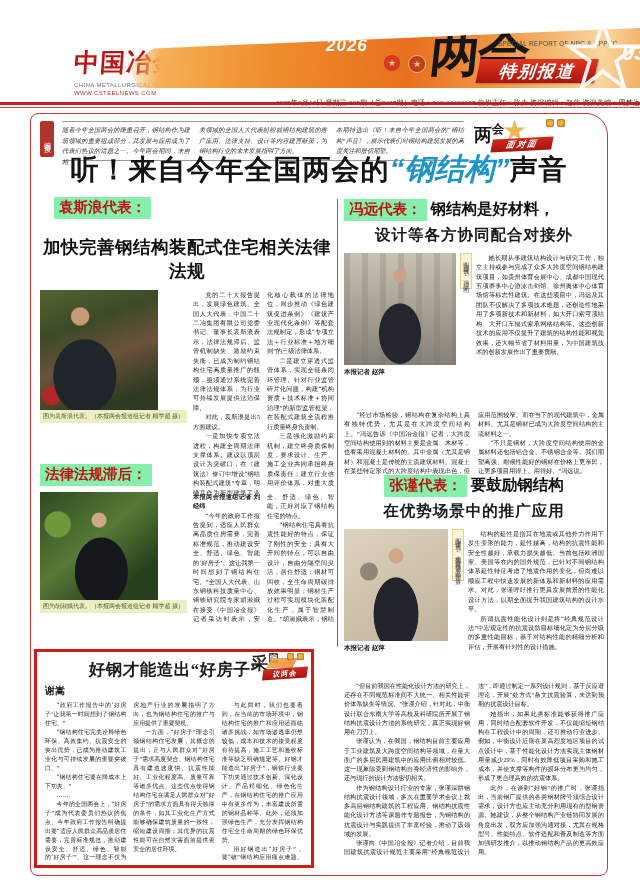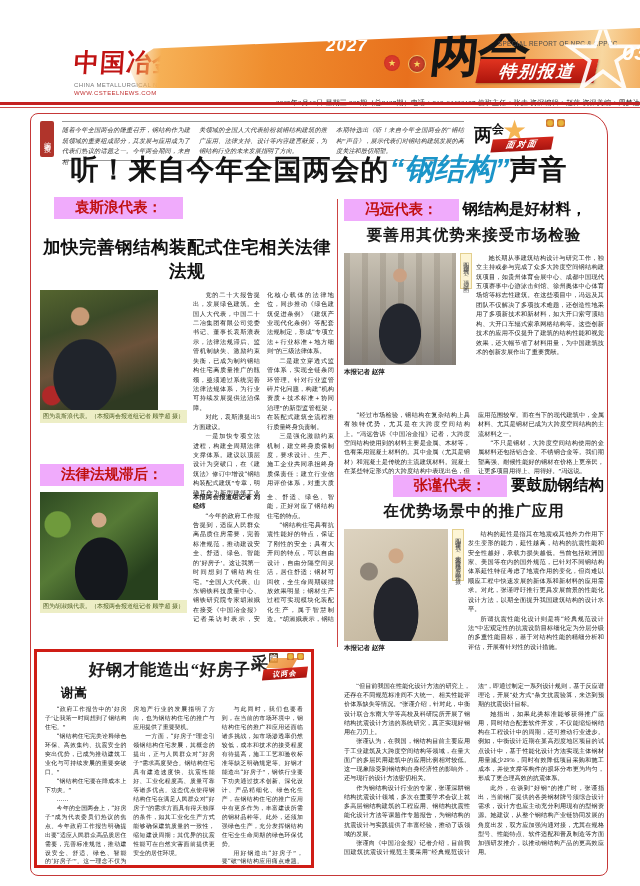--- a/index.html
+++ b/index.html
@@ -46,21 +46,21 @@
   .badge-ribbon span{font-size:8.5px;font-weight:bold;font-style:italic;color:#fff;letter-spacing:2px;}
   .badge-dot{position:absolute;width:8px;height:8px;border-radius:2px;background:radial-gradient(circle,#e8b53c 40%,#b03020 100%);}
   .bd1{left:74px;top:1px;} .bd2{left:85px;top:1px;}
   
   .headline{position:absolute;left:36px;top:149px;width:566px;text-align:center;white-space:nowrap;}
   .headline .blk{font-size:28px;font-weight:900;color:#141414;letter-spacing:1px;}
   .headline .blu{font-size:30px;font-weight:900;color:#1b95c9;font-style:italic;font-family:"Liberation Sans",sans-serif;letter-spacing:0;}
   
   .divider-v{position:absolute;left:337px;top:199px;height:448px;border-left:1px solid #cc4444;}
   
-  .rep-label{display:inline-block;background:#f0abfc;color:#c01010;font-weight:900;font-size:14.5px;padding:0 21px;line-height:1.5;}
+  .rep-label{display:inline-block;background:#86efac;color:#c01010;font-weight:900;font-size:14.5px;padding:0 5px;line-height:1.5;}
   .art-title{font-weight:900;color:#0f0f0f;}
   .tiny{font-size:6.2px;line-height:1.52;text-align:justify;color:#1b1b1b;overflow:hidden;}
   .tiny p{margin:0;text-indent:2em;}
   .tiny p.b{font-weight:bold;text-indent:0;}
   .capstrip{background:#edeec6;color:#4a5a20;font-size:6px;line-height:1.5;text-align:center;padding:2px 3px;}
   .vcap{writing-mode:vertical-rl;font-size:5.8px;color:#555;background:#fdf5d5;border:1px solid #e3cf8e;
         padding:3px 1px;letter-spacing:1.5px;line-height:1.4;flex:none;}
   .byline{font-size:6.5px;font-weight:bold;color:#222;}
   
   .photo{flex:none;}
@@ -91,61 +91,61 @@
   .art-yuan .bodyrow{display:flex;margin-top:7px;align-items:flex-start;}
   .art-yuan .txt{flex:1;margin-left:6px;column-count:2;column-gap:7px;height:212px;}
   .art-hu{position:absolute;left:40px;top:464px;width:294px;}
   .art-hu .art-title{font-size:16px;text-align:center;margin-top:3px;}
   .art-hu .bodyrow{display:flex;margin-top:6px;align-items:flex-start;}
   .art-hu .txt{flex:1;margin-left:6px;column-count:2;column-gap:7px;height:132px;}
   
   .comment{position:absolute;left:34px;top:649px;width:258px;height:203px;border:3.5px solid #cf1d15;
            background:#fff;padding:5px 8px;}
   .comment-title{font-size:16.5px;font-weight:900;text-align:center;letter-spacing:.5px;margin-top:2px;}
-  .comment-author{font-size:13px;font-weight:bold;margin-top:3px;margin-left:16px;}
+  .comment-author{font-size:10px;font-weight:bold;margin-top:3px;}
   .comment .txt{margin-top:3px;column-count:3;column-gap:7px;height:168px;font-size:5.9px;}
   .stamp{position:absolute;right:2px;top:0px;width:58px;height:32px;}
   .stamp-big{position:absolute;left:0;top:0;font-size:17px;font-weight:900;color:#222;}
   .stamp-small{position:absolute;left:18px;top:1px;font-size:7px;font-weight:bold;color:#fff;background:#5a4632;padding:0 1px;border-radius:1px;}
   .stamp-ribbon{position:absolute;left:12px;top:16px;width:44px;height:11px;background:linear-gradient(#d3281c,#a81410);
                 transform:skewX(-12deg) rotate(-4deg);display:flex;align-items:center;justify-content:center;}
   .stamp-ribbon span{font-size:7px;font-weight:bold;color:#fff;letter-spacing:1px;}
   .stamp-dot{position:absolute;width:7px;height:7px;border-radius:1.5px;background:radial-gradient(circle,#e8b53c 40%,#b03020 100%);}
   .sd1{left:36px;top:1px;} .sd2{left:46px;top:1px;}
   .stamp-slash{position:absolute;left:18px;top:6px;width:26px;height:10px;background:linear-gradient(100deg,#f2a445,#e9812a);transform:skewX(-30deg);opacity:.85;}
   
   .art-feng{position:absolute;left:344px;top:199px;width:260px;}
   .art-feng .tl{text-align:left;}
   .art-feng .art-title{font-size:15.5px;display:inline;}
   .art-feng .tl2{text-align:center;font-size:15.5px;font-weight:900;margin-top:4px;letter-spacing:1px;}
   .art-feng .bodyrow{display:flex;margin-top:7px;align-items:flex-start;gap:4px;}
   .art-feng .sidecol{flex:1;height:152px;}
   .art-feng .bottomcols{margin-top:5px;column-count:2;column-gap:8px;height:88px;}
   .art-zhang{position:absolute;left:344px;top:475px;width:260px;}
-  .art-zhang .tl{text-align:right;}
+  .art-zhang .tl{text-align:center;}
   .art-zhang .art-title{font-size:15.5px;display:inline;}
   .art-zhang .tl2{text-align:center;font-size:15.5px;font-weight:900;margin-top:4px;letter-spacing:1px;}
   .art-zhang .bodyrow{display:flex;margin-top:7px;align-items:flex-start;gap:4px;}
   .art-zhang .sidecol{flex:1;height:148px;}
   .art-zhang .bottomcols{margin-top:5px;column-count:2;column-gap:8px;height:200px;font-size:6.1px;}
   .figwrap{flex:none;}
 </style>
 </head>
 <body>
 
 <div class="page">
 
   <div class="masthead">
     <div class="masthead-cn">中国冶金报</div>
     <div class="masthead-en">CHINA METALLURGICAL NEWS</div>
     <div class="masthead-url">WWW.CSTEELNEWS.COM</div>
   </div>
 
   <div class="banner">
-    <div class="banner-year">2027</div>
+    <div class="banner-year">2026</div>
     <div class="emblem emblem1">★</div>
     <div class="emblem emblem2">★</div>
     <div class="banner-lianghui">两会</div>
     <div class="banner-en">SPECIAL REPORT OF NPC &amp; CPPCC</div>
     <div class="banner-ribbon">
       <span>特别报道</span>
     </div>
     <div class="star-outline">
       <svg width="78" height="70" viewBox="0 0 100 95">
         <path d="M50 2 L61 33 L96 33 L68 53 L79 89 L50 67 L21 89 L32 53 L4 33 L39 33 Z" fill="none" stroke="#ffffff" stroke-width="5" opacity="0.92"></path>
@@ -243,21 +243,21 @@
         <p>与此同时，我们也要看到，在当前的市场环境中，钢结构住宅的推广和应用还面临诸多挑战，如市场渗透率仍然较低，成本和技术的接受程度有待提高，施工工艺和验收标准等缺乏明确规定等。好钢才能造出“好房子”，钢铁行业要下功夫通过技术创新、深化设计、产品精细化、绿色化生产，在钢结构住宅的推广应用中有更多作为，丰富建设所需的钢材品种等。此外，还须加强绿色生产，充分发挥钢结构住宅全生命周期的绿色环保优势。</p>
         <p>用好钢造出“好房子”，要“破”钢结构应用痛点难题。钢结构住宅的痛点问题需要多方合力，除了房地产、钢结构制造、设计等各方协同配合对接外，还需打造钢结构标准化产品的生产、制造、施工全链条，推动标准和政策落地，促进钢结构住宅全产业链发展。</p>
       </div>
   </div>
 
   <div class="art-feng">
     <div class="tl">
       <span class="rep-label">冯远代表：</span>
       <span class="art-title">钢结构是好材料，</span>
     </div>
-    <div class="tl2">要善用其优势来接受市场检验</div>
+    <div class="tl2">设计等各方协同配合对接外</div>
     <div class="bodyrow">
       <div class="figwrap">
         <div class="photo photo-feng"></div>
         <div class="byline" style="margin-top:3px;">本报记者 赵萍</div>
       </div>
       <div class="vcap">图为冯远代表。（冯远 供图）</div>
       <div class="sidecol tiny">
           <p>她长期从事建筑结构设计与研究工作，独立主持或参与完成了众多大跨度空间钢结构建筑项目，如贵州体育会展中心、成都中国现代五项赛事中心游泳击剑馆、徐州奥体中心体育场馆等标志性建筑。在这些项目中，冯远及其团队不仅解决了多项技术难题，还创造性地采用了多项新技术和新材料，如大开口索穹顶结构、大开口车辐式索承网格结构等。这些创新技术的应用不仅提升了建筑的结构性能和视觉效果，还大幅节省了材料用量，为中国建筑技术的创新发展作出了重要贡献。</p>
         </div>
     </div>

